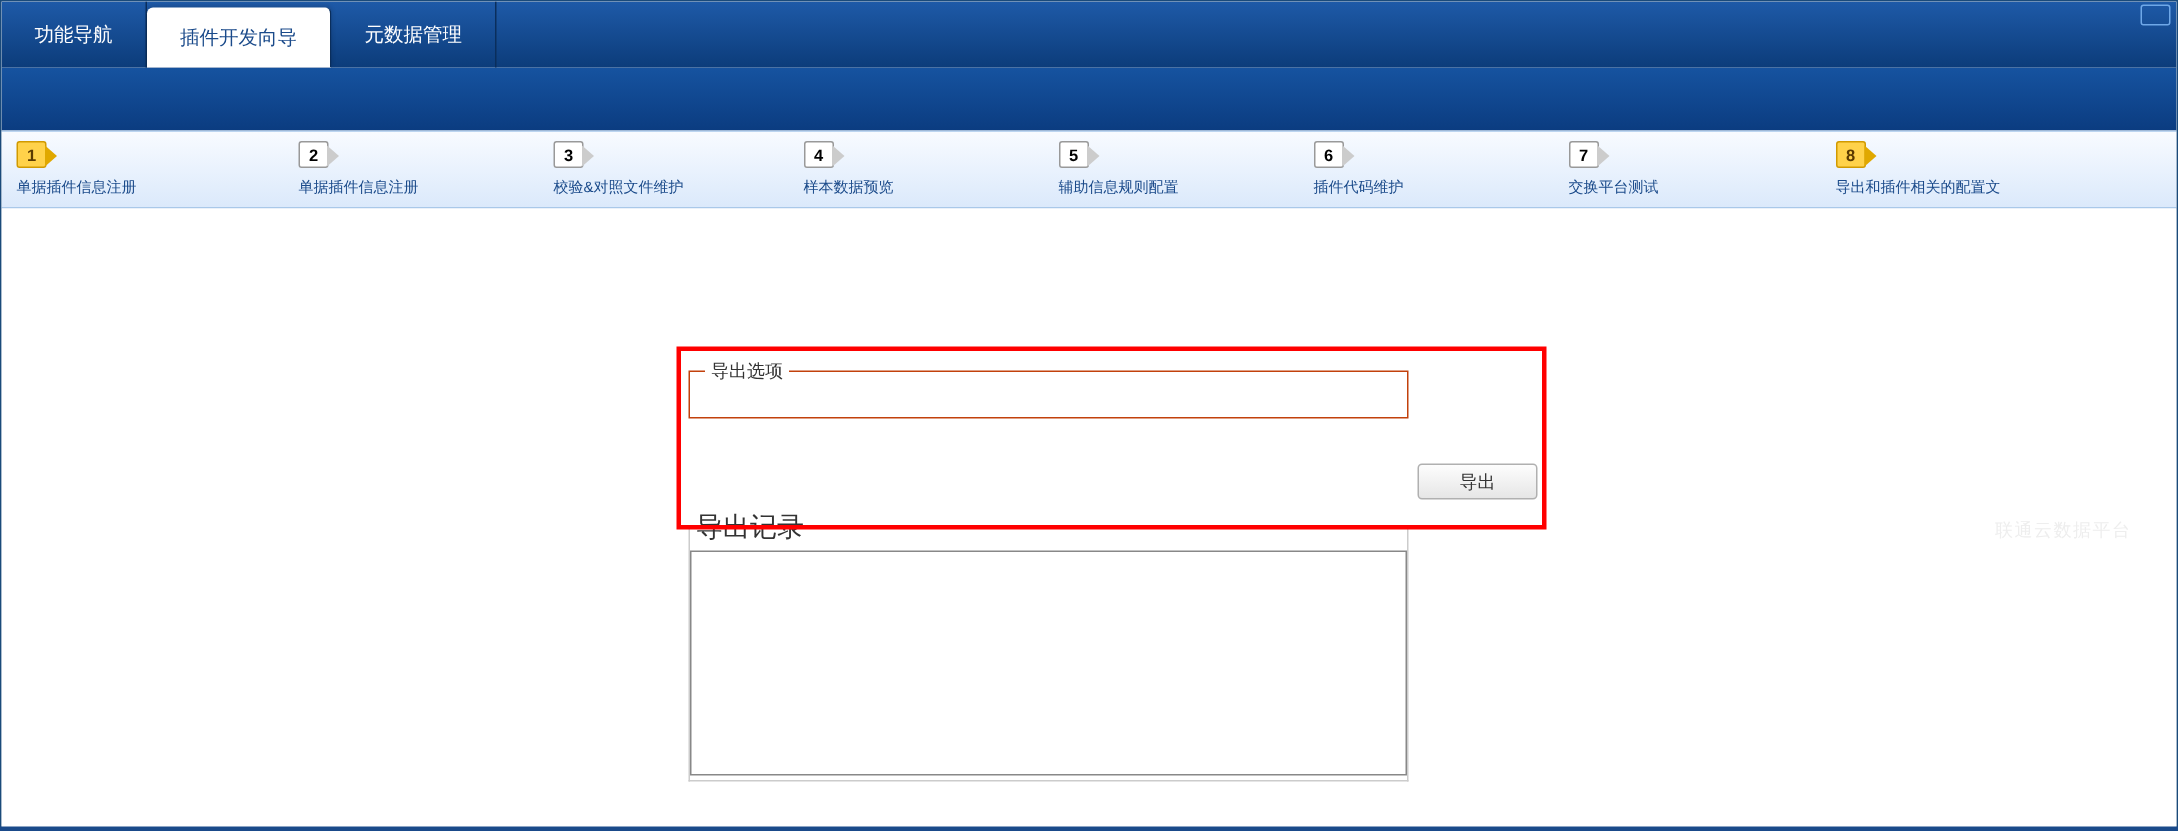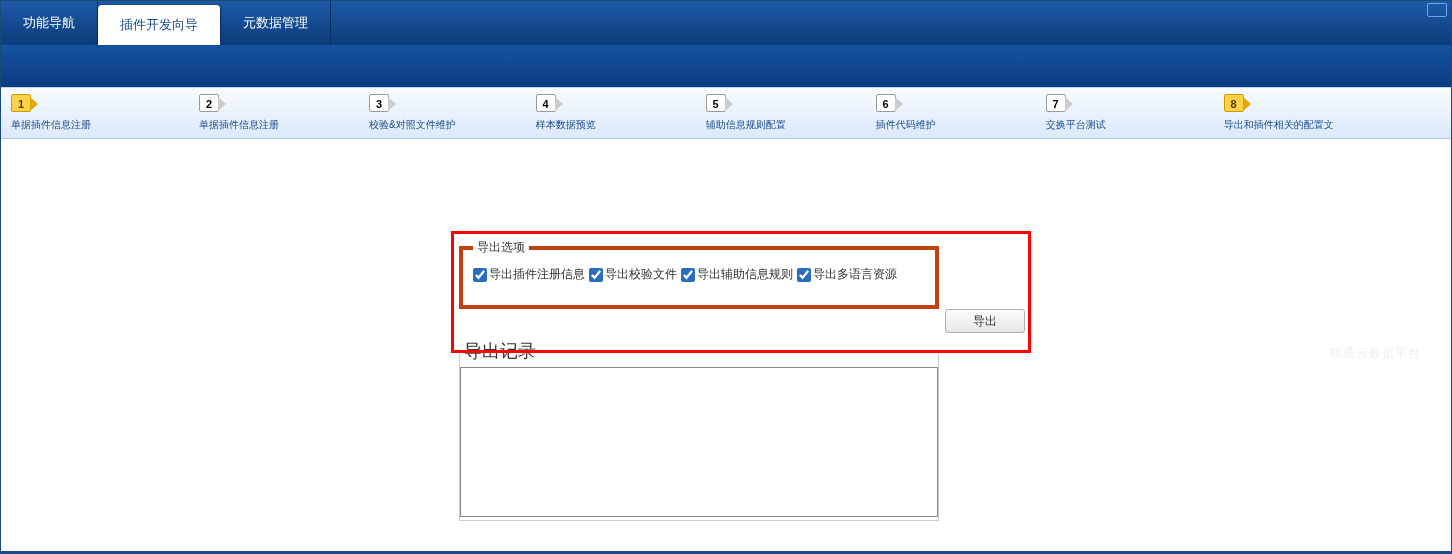--- a/index.html
+++ b/index.html
@@ -121,21 +121,21 @@
       pointer-events: none;
       z-index: 5;
     }
     .export-panel {
       position: absolute;
       left: 458px;
       top: 100px;
       width: 480px;
     }
     fieldset.options {
-      border: 4px solid #c2410c;
+      border: 1px solid #c2410c;
       padding: 10px 10px 12px 10px;
       margin-bottom: 4px;
     }
     fieldset.options legend {
       color: #333;
       padding: 0 4px;
       font-size: 12px;
     }
     .check-row {
       display: flex;
@@ -293,38 +293,20 @@
   </div>
 </div>
 
 <div class="main">
 
   <div class="highlight-box"></div>
 
   <div class="export-panel">
     <fieldset class="options">
       <legend>导出选项</legend>
-      <div class="check-row">
-        <label>
-          <input type="checkbox" checked="" style="">
-          <span>导出插件注册信息</span>
-        </label>
-        <label>
-          <input type="checkbox" checked="" style="">
-          <span>导出校验文件</span>
-        </label>
-        <label>
-          <input type="checkbox" checked="" style="">
-          <span>导出辅助信息规则</span>
-        </label>
-        <label>
-          <input type="checkbox" checked="" style="">
-          <span>导出多语言资源</span>
-        </label>
-      </div>
     </fieldset>
   </div>
 
   <button class="export-btn">导出</button>
 
   <fieldset class="log">
     <legend>导出记录</legend>
     <textarea class="log-area" readonly="" style=""></textarea>
   </fieldset>
 

